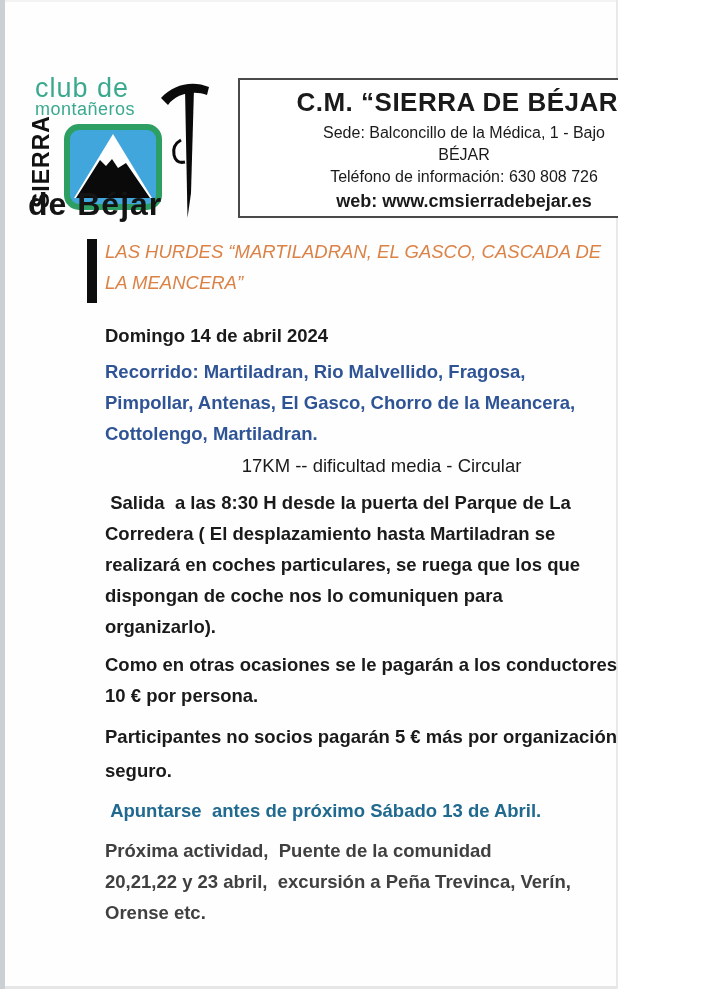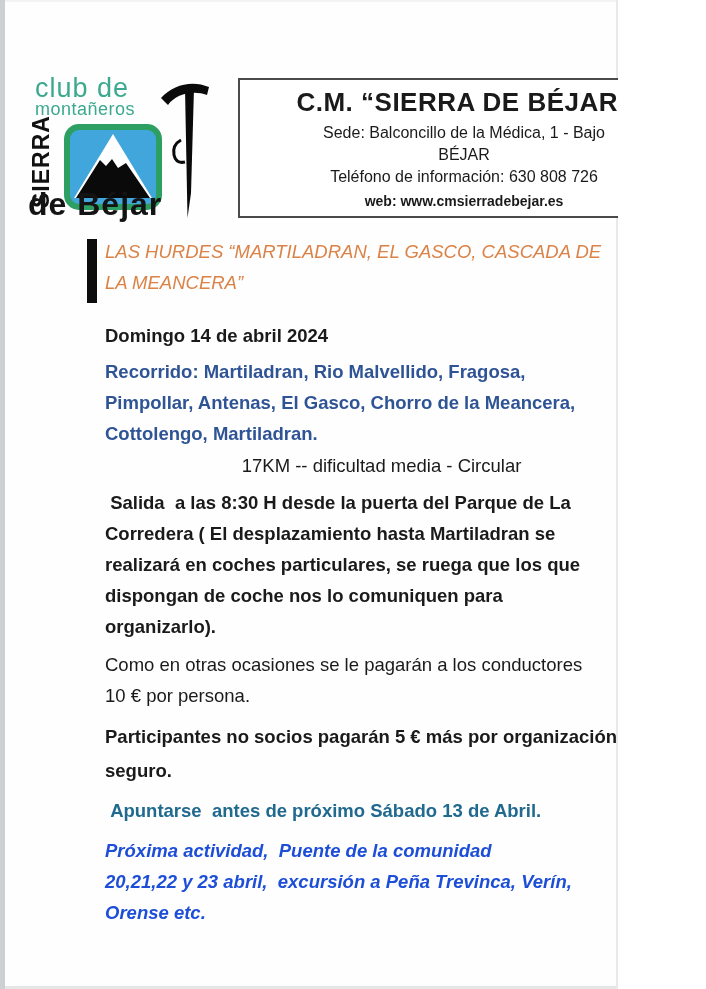--- a/index.html
+++ b/index.html
@@ -22,38 +22,38 @@
   .logo-axe { position:absolute; left:133px; top:6px; }
   .logo-bottom { position:absolute; left:2px; top:114px; font-size:32px; font-weight:600; color:#141414; letter-spacing:1px; }
 
   
   .hbox {
     position:absolute; left:238px; top:78px; width:452px;
     border:2px solid #4a4a4a; background:#fff; text-align:center; padding:5px 2px 7px 2px; box-sizing:border-box;
   }
   .hbox-title { font-size:26px; font-weight:bold; letter-spacing:0.5px; margin:2px 0 4px 0; }
   .hbox-line  { font-size:16px; line-height:22px; }
-  .hbox-small { font-size:14px; font-weight:bold; line-height:16px; }
+  .hbox-small { font-size:18px; font-weight:bold; line-height:16px; }
   .hbox-small-group { margin-top:5px; }
 
   
   .content { position:absolute; left:105px; top:236px; width:548px; font-size:18.5px; line-height:31px; }
   .content p { margin:0; white-space:pre-wrap; }
   .title-row { position:relative; margin-bottom:22px; }
   .accent-bar { position:absolute; left:-18px; top:3px; width:10px; height:64px; background:#0d0d0d; }
   .event-title { color:#DB8246; font-style:italic; }
   .date-line   { font-weight:bold; margin-bottom:5px !important; }
   .route       { font-weight:bold; color:#2F5496; margin-bottom:1px !important; }
   .distance    { margin-bottom:6px !important;text-align:center; }
   .departure   { font-weight:bold; margin-bottom:7px !important; }
-  .payment     { font-weight:normal; margin-bottom:9px !important; }
+  .payment     { font-weight:bold; margin-bottom:9px !important; }
   .non-members { font-weight:bold; text-decoration-thickness:2px;
                  text-underline-offset:5px; line-height:34px; margin-bottom:7px !important; }
   .signup      { font-weight:bold; color:#20698F; margin-bottom:9px !important; }
-  .next-activity { font-weight:bold; color:#1d4ed8;font-style:italic; }
+  .next-activity { font-weight:bold; color:#404040; }
 </style>
 </head>
 <body>
 
 <div class="page">
 
   <div class="logo">
     <div class="logo-line1">club de</div>
     <div class="logo-line2">montañeros</div>
     <div class="logo-vertical">SIERRA</div>

